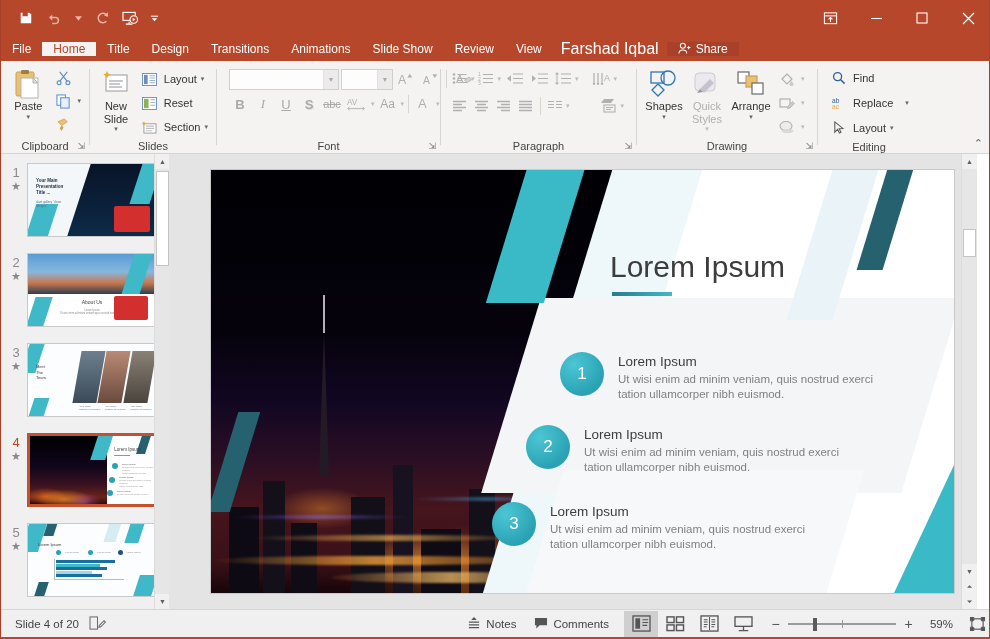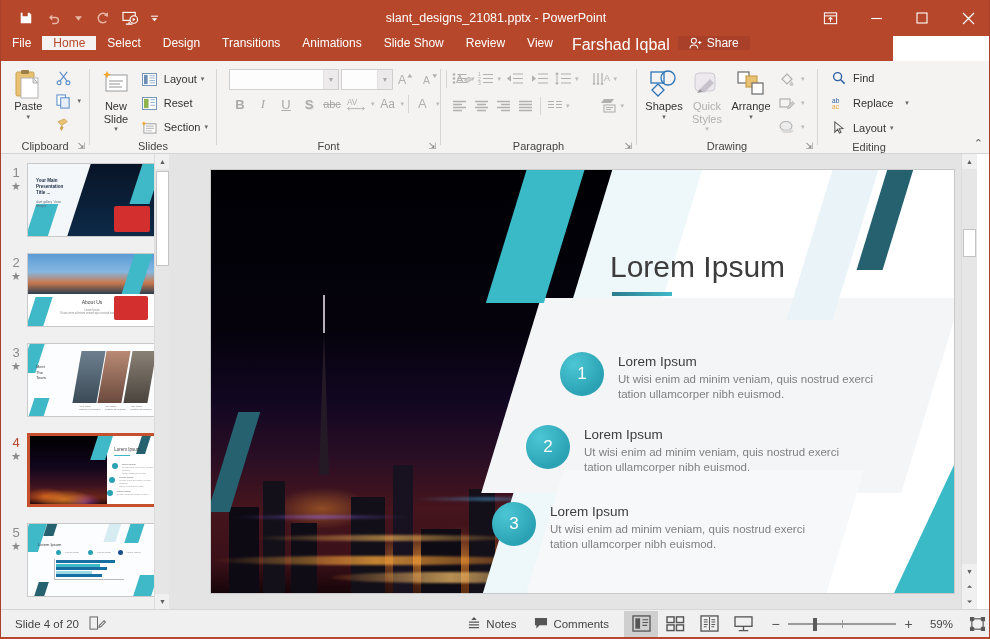--- a/index.html
+++ b/index.html
@@ -29,22 +29,22 @@
     font-size: 12.5px; color: #fff; pointer-events: none;
   }
   .win-ctrls { position: absolute; right: 0; top: 0; display: flex; height: 36px; }
   .win-btn {
     width: 46px; height: 36px; display: flex; align-items: center; justify-content: center;
     color: #fff;
   }
 
   
   .ribbon-tabs {
-    position: absolute; left: 0; top: 36px; width: 892px; height: 25px;
-    background: #b7472a; display: flex; align-items: flex-start;
+    position: absolute; left: 0; top: 36px; width: 990px; height: 25px;
+    background: #b7472a; display: flex; align-items: center;
     font-size: 12px; color: #fff;
   }
   .tab {
     padding: 0 11px; display: flex; align-items: center; white-space: nowrap; cursor: default;
   }
   .tab.file { background: #b7472a; }
   .tab.active { background: #f4f3f2; color: #b7472a; }
   .tell-me {
     display: flex; align-items: center; gap: 5px; padding: 0 8px; margin-left: 6px;
     font-size: 12px; font-style: normal;
@@ -293,21 +293,20 @@
         <path fill="#fff" d="M11.3 7.1l3 1.9-3 1.9z"></path>
       </svg>
     </div>
     <div class="qat-btn narrow">
       <svg width="9" height="8" viewBox="0 0 10 8">
           <path stroke="#fff" stroke-width="1.1" d="M1 2h8"></path>
           <path fill="#fff" d="M2 4.2h6L5 7.5z"></path>
         </svg>
     </div>
   </div>
-  <div class="title-center">slant_designs_21081.pptx - PowerPoint</div>
   <div class="win-ctrls">
     <div class="win-btn">
       <svg width="15" height="15" viewBox="0 0 16 16">
         <rect x="1.5" y="2" width="13" height="11.5" fill="none" stroke="#fff" stroke-width="1.1"></rect>
         <path d="M1.5 5.2h13" stroke="#fff" stroke-width="1.1"></path>
         <path d="M8 11.6V7.2M6 9l2-2 2 2" stroke="#fff" stroke-width="1.1" fill="none"></path>
       </svg>
     </div>
     <div class="win-btn">
       <svg width="13" height="12" viewBox="0 0 13 12">
@@ -323,21 +322,21 @@
       <svg width="13" height="13" viewBox="0 0 13 13">
           <path stroke="#fff" stroke-width="1.2" d="M1 1l11 11M12 1L1 12"></path>
         </svg>
     </div>
   </div>
 </div>
 
 <div class="ribbon-tabs">
   <div class="tab file">File</div>
   <div class="tab active">Home</div>
-  <div class="tab">Select</div>
+  <div class="tab">Title</div>
   <div class="tab">Design</div>
   <div class="tab">Transitions</div>
   <div class="tab">Animations</div>
   <div class="tab">Slide Show</div>
   <div class="tab">Review</div>
   <div class="tab">View</div>
   <div class="user-name">Farshad Iqbal</div>
   <div class="share-btn">
     <span>
       <svg width="14" height="13" viewBox="0 0 15 14">

